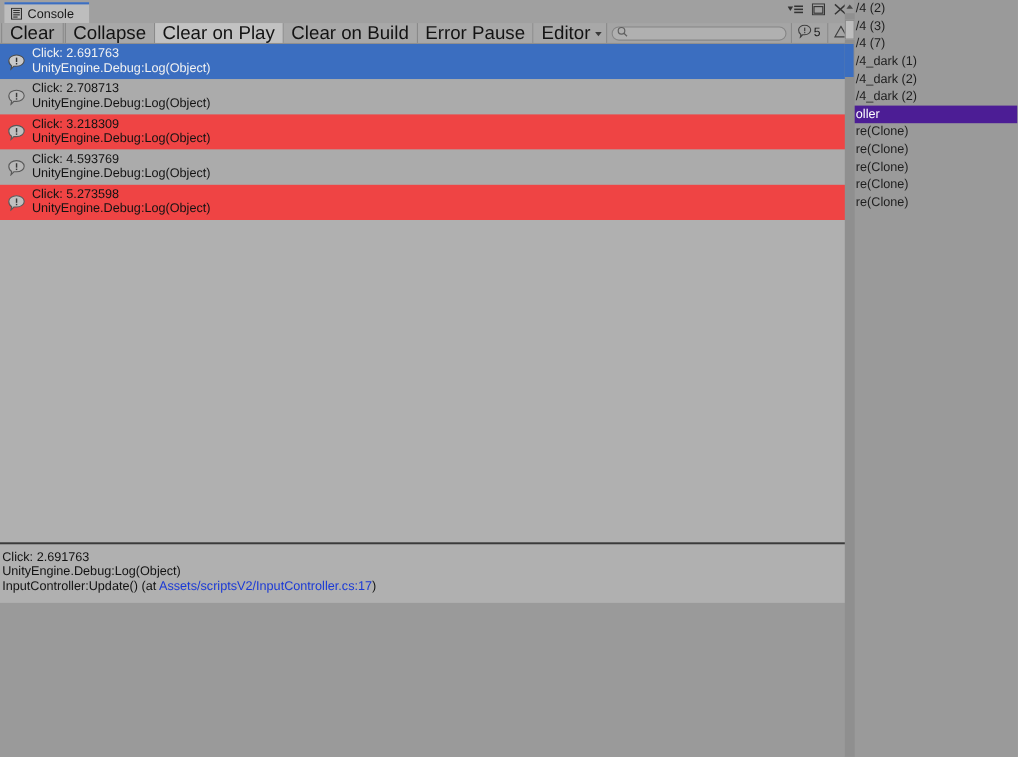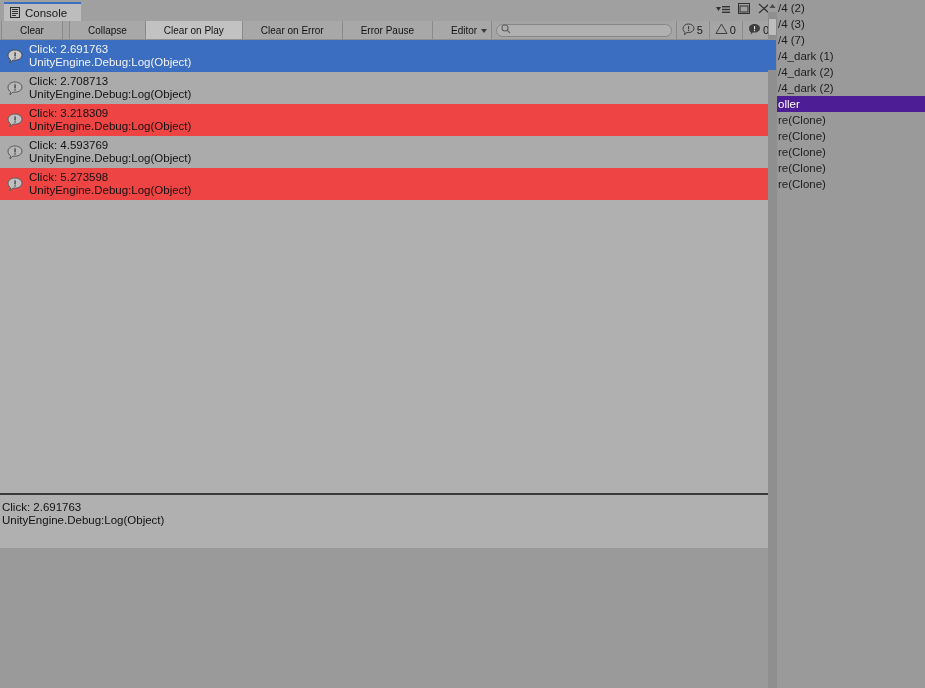--- a/index.html
+++ b/index.html
@@ -95,22 +95,22 @@
     height: 18px;
     background: #a5a5a5;
     display: flex;
     align-items: stretch;
     border-bottom: 1px solid #8f8f8f;
   }
   .tb-btn {
     position: relative;
     display: flex;
     align-items: center;
-    padding: 0 18px;
-    font-size: 10px;
+    padding: 0 7px;
+    font-size: 17px;
     color: #131313;
     background: #a8a8a8;
     border-right: 1px solid #8a8a8a;
     white-space: nowrap;
   }
   .tb-btn.first { border-left: 1px solid #8a8a8a; margin-left: 1px; }
   .tb-btn.on { background: #c2c2c2; }
   .tb-btn.dropdown { padding-right: 14px; text-align: center; }
   .tb-caret {
     position: absolute;
@@ -347,21 +347,21 @@
           </svg>
         </span>
       </div>
     </div>
 
     <div class="toolbar">
       <div class="tb-btn first">Clear</div>
       <div class="tb-gap"></div>
       <div class="tb-btn first">Collapse</div>
       <div class="tb-btn on">Clear on Play</div>
-      <div class="tb-btn">Clear on Error</div>
+      <div class="tb-btn">Clear on Build</div>
       <div class="tb-btn">Error Pause</div>
       <div class="tb-btn dropdown">
         <span>Editor</span>
         <span class="tb-caret"></span>
       </div>
 
       <div class="search-wrap">
         <div class="search-box">
           <span>
             <svg width="10" height="10" viewBox="0 0 10 10">
@@ -478,20 +478,21 @@
       </div>
 
       <div class="log-blank"></div>
     </div>
 
     <div class="divider"></div>
 
     <div class="detail-panel">
       <div class="detail-line">Click: 2.691763</div>
       <div class="detail-line">UnityEngine.Debug:Log(Object)</div>
+      <div class="detail-line"><span>InputController:Update() (at </span><a class="detail-link" href="#">Assets/scriptsV2/InputController.cs:17</a><span>)</span></div>
     </div>
 
     <div class="detail-bottom-fill"></div>
   </div>
 
   <div class="v-scroll">
     <div class="v-scroll-up">
       <svg width="7" height="6" viewBox="0 0 7 6">
           <polygon points="3.5,1 6.5,5 0.5,5" fill="#4a4a4a"></polygon>
         </svg>

